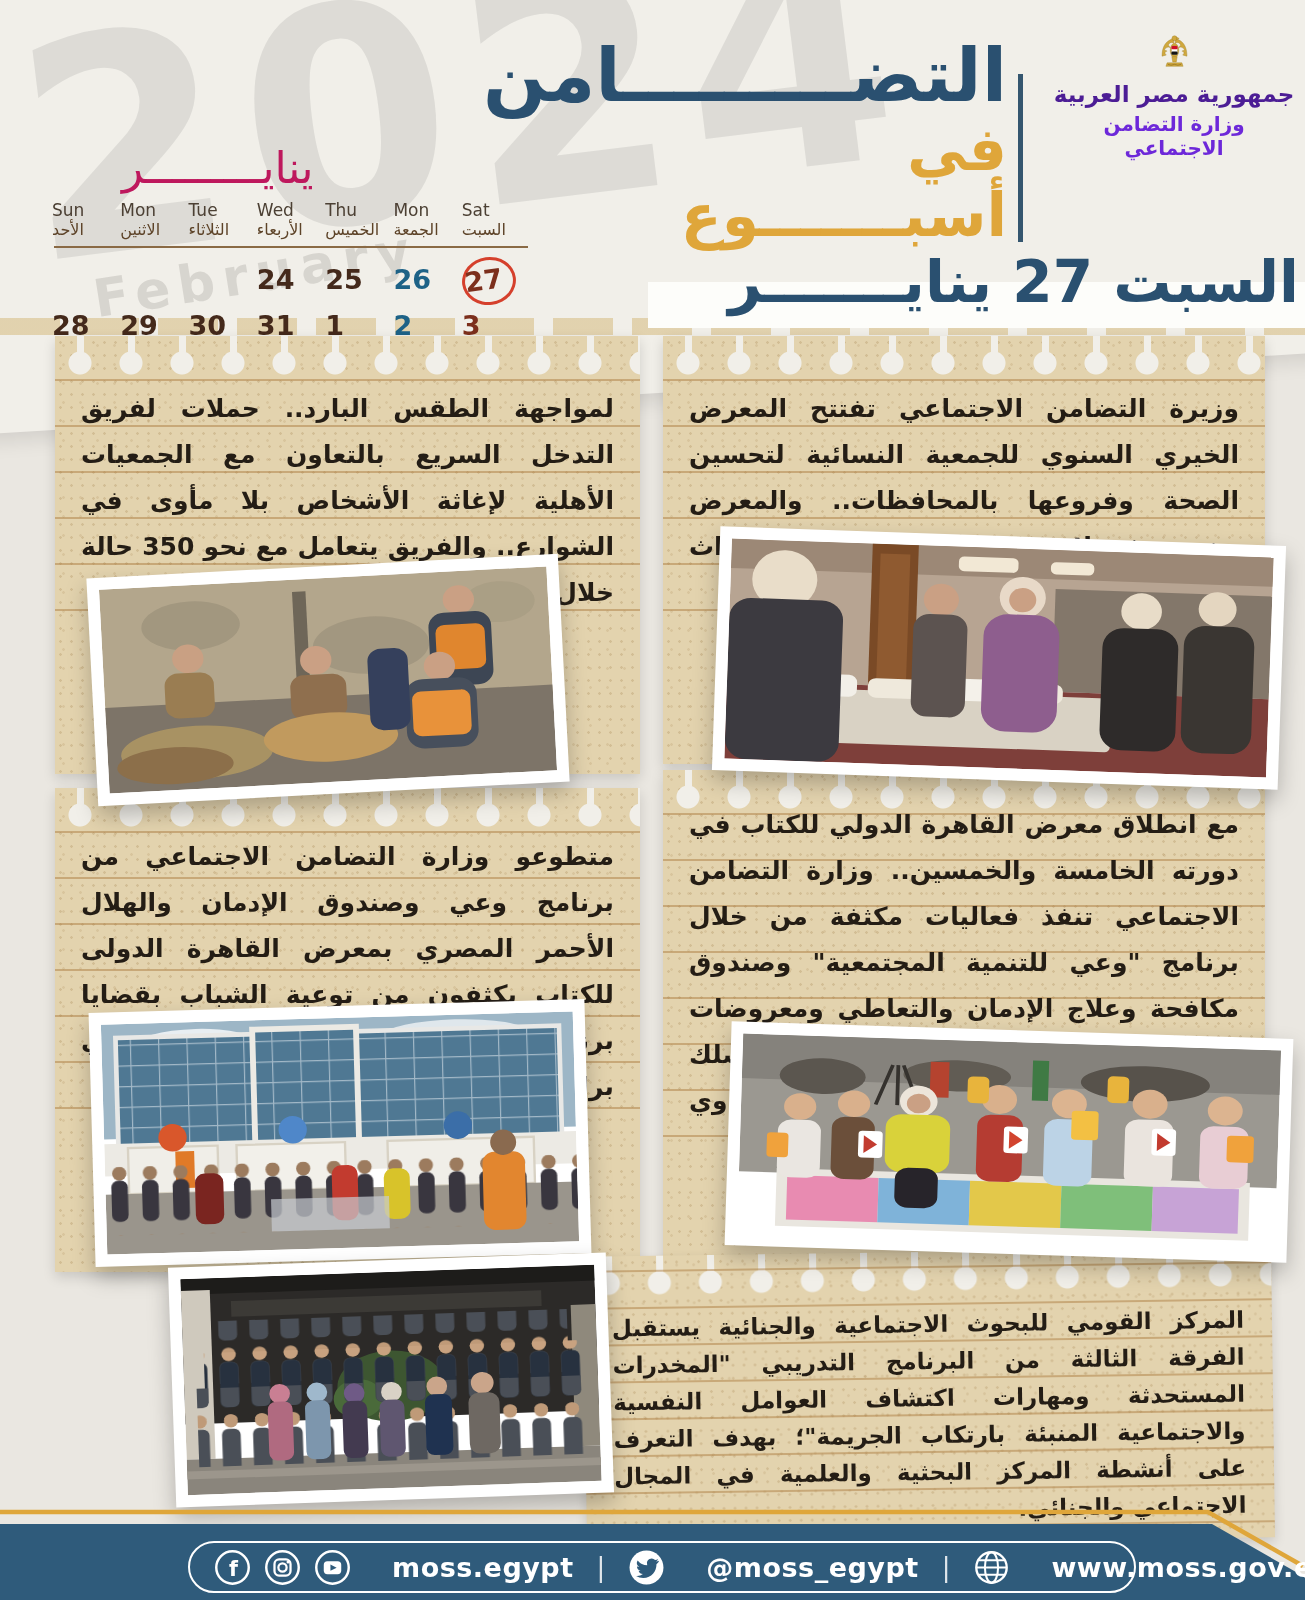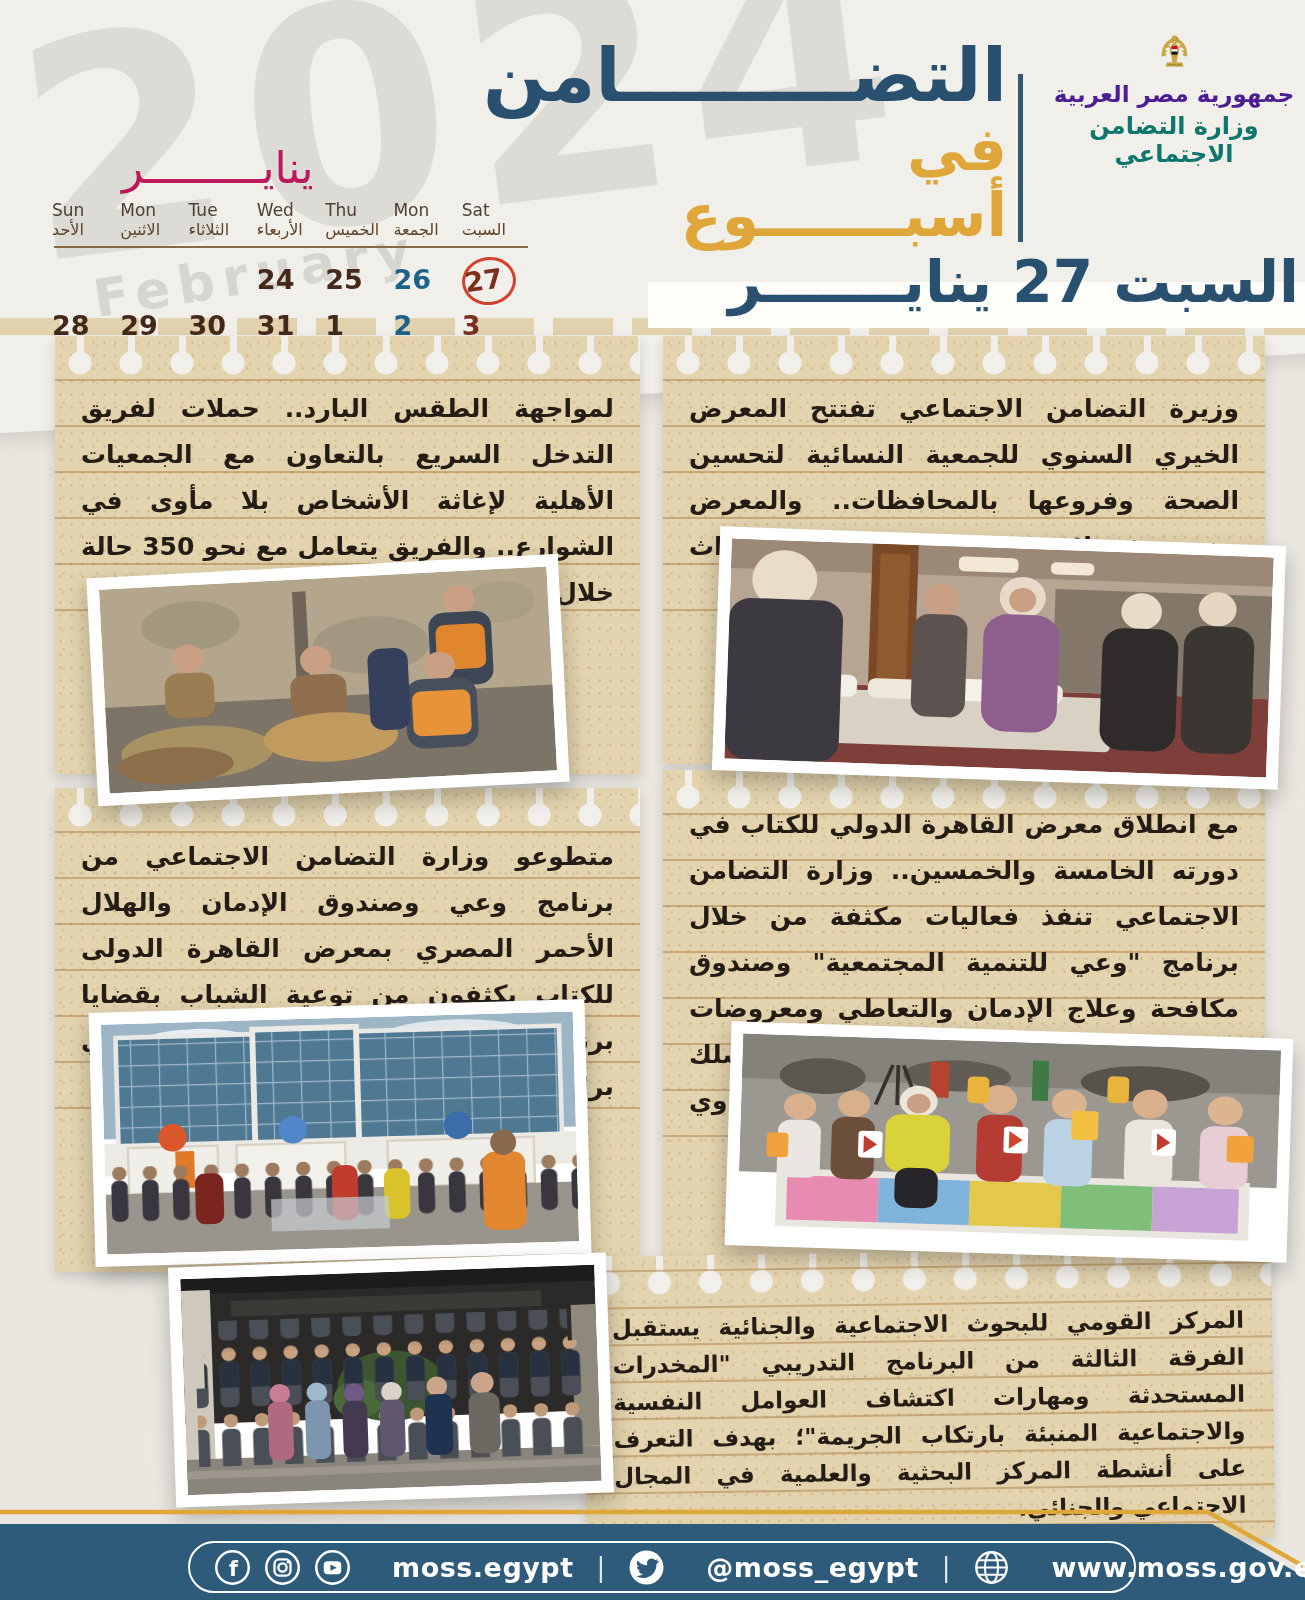--- a/index.html
+++ b/index.html
@@ -24,21 +24,21 @@
   .d-ar{font-size:16px;color:#5d4328;font-weight:normal;direction:rtl;}
   .cal-line{grid-column:1/-1;border-bottom:2px solid #8a6a45;margin:5px 2px 9px;}
   .num{font-size:27px;font-weight:bold;color:#44291b;height:46px;line-height:46px;}
   .num.fri{color:#1d6287;}
   .num.sat{color:#7c2f1c;}
   .circle27{display:inline-block;border:3.5px solid #d5402c;border-radius:50%;
     width:48px;height:42px;line-height:40px;transform:rotate(-8deg);}
   
   .logo{position:absolute;left:1052px;top:34px;width:244px;text-align:center;z-index:2;}
   .country{font-size:23px;font-weight:bold;color:#4c1d95;margin-top:6px;direction:rtl;}
-  .ministry{font-size:24px;font-weight:bold;color:#0f766e;margin-top:5px;direction:rtl;}
+  .ministry{font-size:20px;font-weight:bold;color:#6d28d9;margin-top:5px;direction:rtl;}
   .divider-v{position:absolute;left:1018px;top:74px;width:5px;height:168px;background:#35566f;z-index:2;}
   .title{position:absolute;right:298px;top:36px;width:430px;text-align:right;direction:rtl;z-index:2;}
   .t1{font-size:74px;font-weight:bold;color:#2a5070;line-height:1.08;}
   .t2{font-size:60px;font-weight:bold;color:#dfa63a;line-height:1.1;}
   .date-banner{position:absolute;left:648px;top:250px;width:657px;height:82px;z-index:2;}
   .strip{position:absolute;left:0;bottom:4px;width:100%;height:46px;background:#fdfdfa;}
   .date-text{position:absolute;right:6px;top:-2px;font-size:58px;font-weight:bold;color:#2a5070;
     direction:rtl;white-space:nowrap;}
   
   .card{position:absolute;z-index:2;background-color:#e3d3ae;

